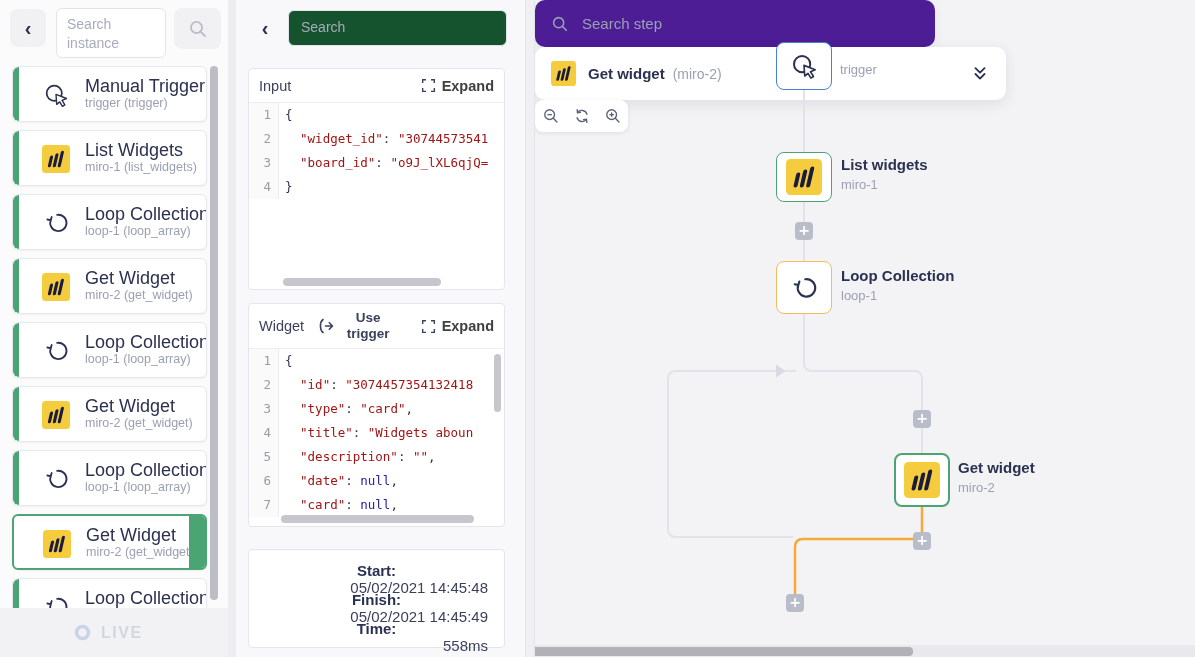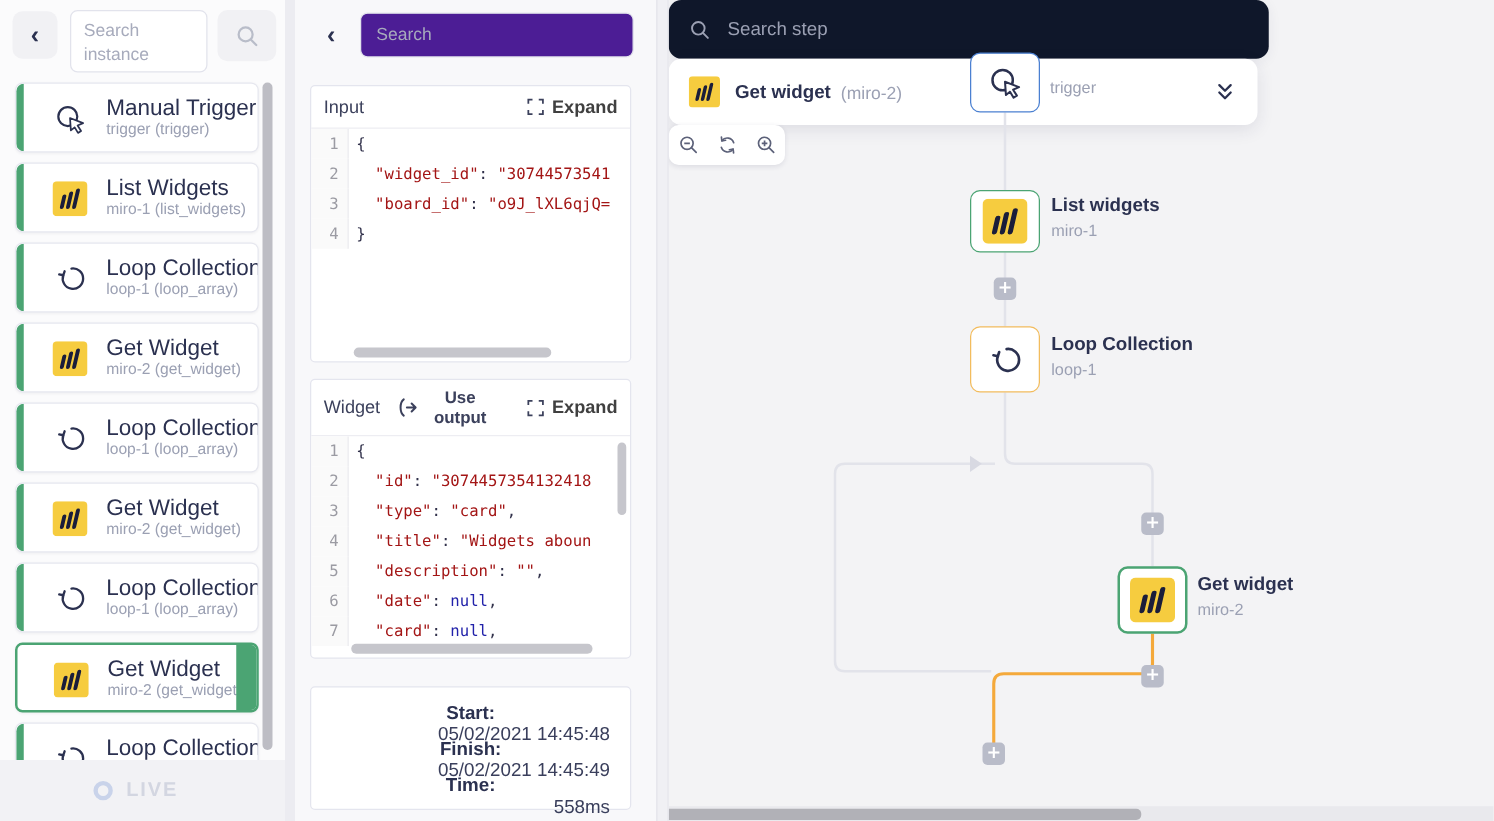--- a/index.html
+++ b/index.html
@@ -27,21 +27,21 @@
   #live-bar .ring { margin-left:74px; width:17px; height:17px; }
   #live-label { margin-left:10px; font-size:16px; font-weight:bold; letter-spacing:1.5px; color:#d3d6e1; }
 
   
   #div1 { left:228px; top:0; width:8px; height:657px; background:#ececf1; }
   #div2 { left:525px; top:0; width:10px; height:657px; background:#f0f0f4; border-left:1px solid #e3e3ea; border-right:1px solid #e3e3ea; }
 
   
   #inspector { left:236px; top:0; width:289px; height:657px; background:#f8f8fa; }
   #mid-back { left:18px; top:16px; width:22px; height:24px; display:flex; align-items:center; justify-content:center; cursor:pointer; }
-  #mid-search { left:52px; top:10px; width:219px; height:36px; background:#4c1d95; border:1px solid #e2e3ec; border-radius:6px; padding:8px 12px; font-size:14px; color:#a7abbc; cursor:text; }
+  #mid-search { left:52px; top:10px; width:219px; height:36px; background:#14532d; border:1px solid #e2e3ec; border-radius:6px; padding:8px 12px; font-size:14px; color:#a7abbc; cursor:text; }
   .panel { position:absolute; left:12px; width:257px; background:#fff; border:1px solid #e4e5ee; border-radius:4px; }
   .panel-head { display:flex; align-items:center; padding:0 10px; border-bottom:1px solid #ededf2; }
   .panel-title { font-size:14.5px; font-weight:normal; color:#3c415c; }
   .head-btn { display:flex; align-items:center; gap:6px; font-size:14.5px; font-weight:600; color:#404040; cursor:pointer; }
   .icn { display:inline-block; line-height:0; }
   #input-panel { top:68px; height:222px; }
   #input-panel .panel-head { height:34px; }
   #output-panel { top:303px; height:224px; }
   #output-panel .panel-head { height:45px; }
   #use-output-btn { display:flex; align-items:center; gap:7px; margin-left:12px; cursor:pointer; }
@@ -73,21 +73,21 @@
   .wirehead { fill:#d8d9e2; }
   .node { position:absolute; background:#fff; border-radius:8px; display:flex; align-items:center; justify-content:center; z-index:1; cursor:pointer; }
   #node-trigger { left:241px; top:42px; width:56px; height:48px; border:1.5px solid #4B80D1; }
   #node-list { left:241px; top:152px; width:56px; height:50px; border:1.5px solid #4BA473; }
   #node-loop { left:241px; top:261px; width:56px; height:53px; border:1.5px solid #F2BC5E; }
   #node-get { left:359px; top:453px; width:56px; height:54px; border:2px solid #4BA473; }
   .node-label { position:absolute; z-index:1; }
   .nl-title { font-size:15px; font-weight:bold; color:#2b3150; white-space:nowrap; }
   .nl-sub { font-size:13px; color:#9ba0b3; margin-top:4px; white-space:nowrap; }
   .plus-btn { position:absolute; width:18px; height:18px; background:#b9bcc9; border-radius:4px; color:#fff; font-size:14px; font-weight:bold; line-height:17px; text-align:center; z-index:2; cursor:pointer; font-family:"DejaVu Sans", sans-serif; }
-  #cv-search { left:180px; top:20px; width:480px; height:47px; background:#0f172a; border-radius:10px; box-shadow:0 2px 10px rgba(40,40,80,0.07); display:flex; align-items:center; padding:0 16px; z-index:3; cursor:text; }
+  #cv-search { left:180px; top:20px; width:400px; height:47px; background:#4c1d95; border-radius:10px; box-shadow:0 2px 10px rgba(40,40,80,0.07); display:flex; align-items:center; padding:0 16px; z-index:3; cursor:text; }
   #cv-search .ph { margin-left:13px; font-size:15px; color:#9ba0b3; }
   #step-bar { left:180px; top:99px; width:471px; height:53px; background:#fff; border-radius:10px; box-shadow:0 4px 14px rgba(40,40,80,0.10); display:flex; align-items:center; padding:0 16px; z-index:3; cursor:pointer; }
   #step-bar .sb-title { margin-left:12px; font-size:15px; font-weight:bold; color:#2b3150; }
   #step-bar .sb-sub { margin-left:8px; font-size:14px; color:#9ba0b3; }
   #collapse-btn { margin-left:auto; cursor:pointer; line-height:0; }
   #zoom-bar { left:562px; top:608px; width:93px; height:32px; background:#fff; border-radius:8px; box-shadow:0 1px 4px rgba(40,40,80,0.10); display:flex; z-index:3; }
   .zoom-btn { flex:1; display:flex; align-items:center; justify-content:center; color:#5c6179; cursor:pointer; }
   #cv-hscroll { left:0; top:645px; width:660px; height:12px; background:#e9e9ed; z-index:4; }
   #cv-hthumb { position:absolute; left:0; top:1.5px; width:378px; height:9px; background:#b1b1b7; border-radius:0 4px 4px 0; cursor:pointer; }
 </style>
@@ -250,21 +250,21 @@
   <div id="output-panel" class="panel">
     <div class="panel-head">
       <span class="panel-title">Widget</span>
       <span id="use-output-btn">
         <span class="icn">
           <svg width="18" height="18" viewBox="0 0 18 18">
               <path d="M7,2.5 C3.6,5 3.6,13 7,15.5" fill="none" stroke="#3c415c" stroke-width="1.6" stroke-linecap="round"></path>
               <path d="M9.5,9 H16.2 M13.3,5.8 L16.5,9 L13.3,12.2" fill="none" stroke="#3c415c" stroke-width="1.6" stroke-linecap="round" stroke-linejoin="round"></path>
             </svg>
         </span>
-        <span id="use-output-label">Use output</span>
+        <span id="use-output-label">Use trigger</span>
       </span>
       <span class="spacer"></span>
       <span class="head-btn">
         <span class="icn">
           <svg width="15" height="15" viewBox="0 0 18 18">
               <path d="M2,6 V2 H6 M12,2 H16 V6 M16,12 V16 H12 M6,16 H2 V12" fill="none" stroke="#3c415c" stroke-width="1.7"></path>
             </svg>
         </span>
         <span>Expand</span>
       </span>

